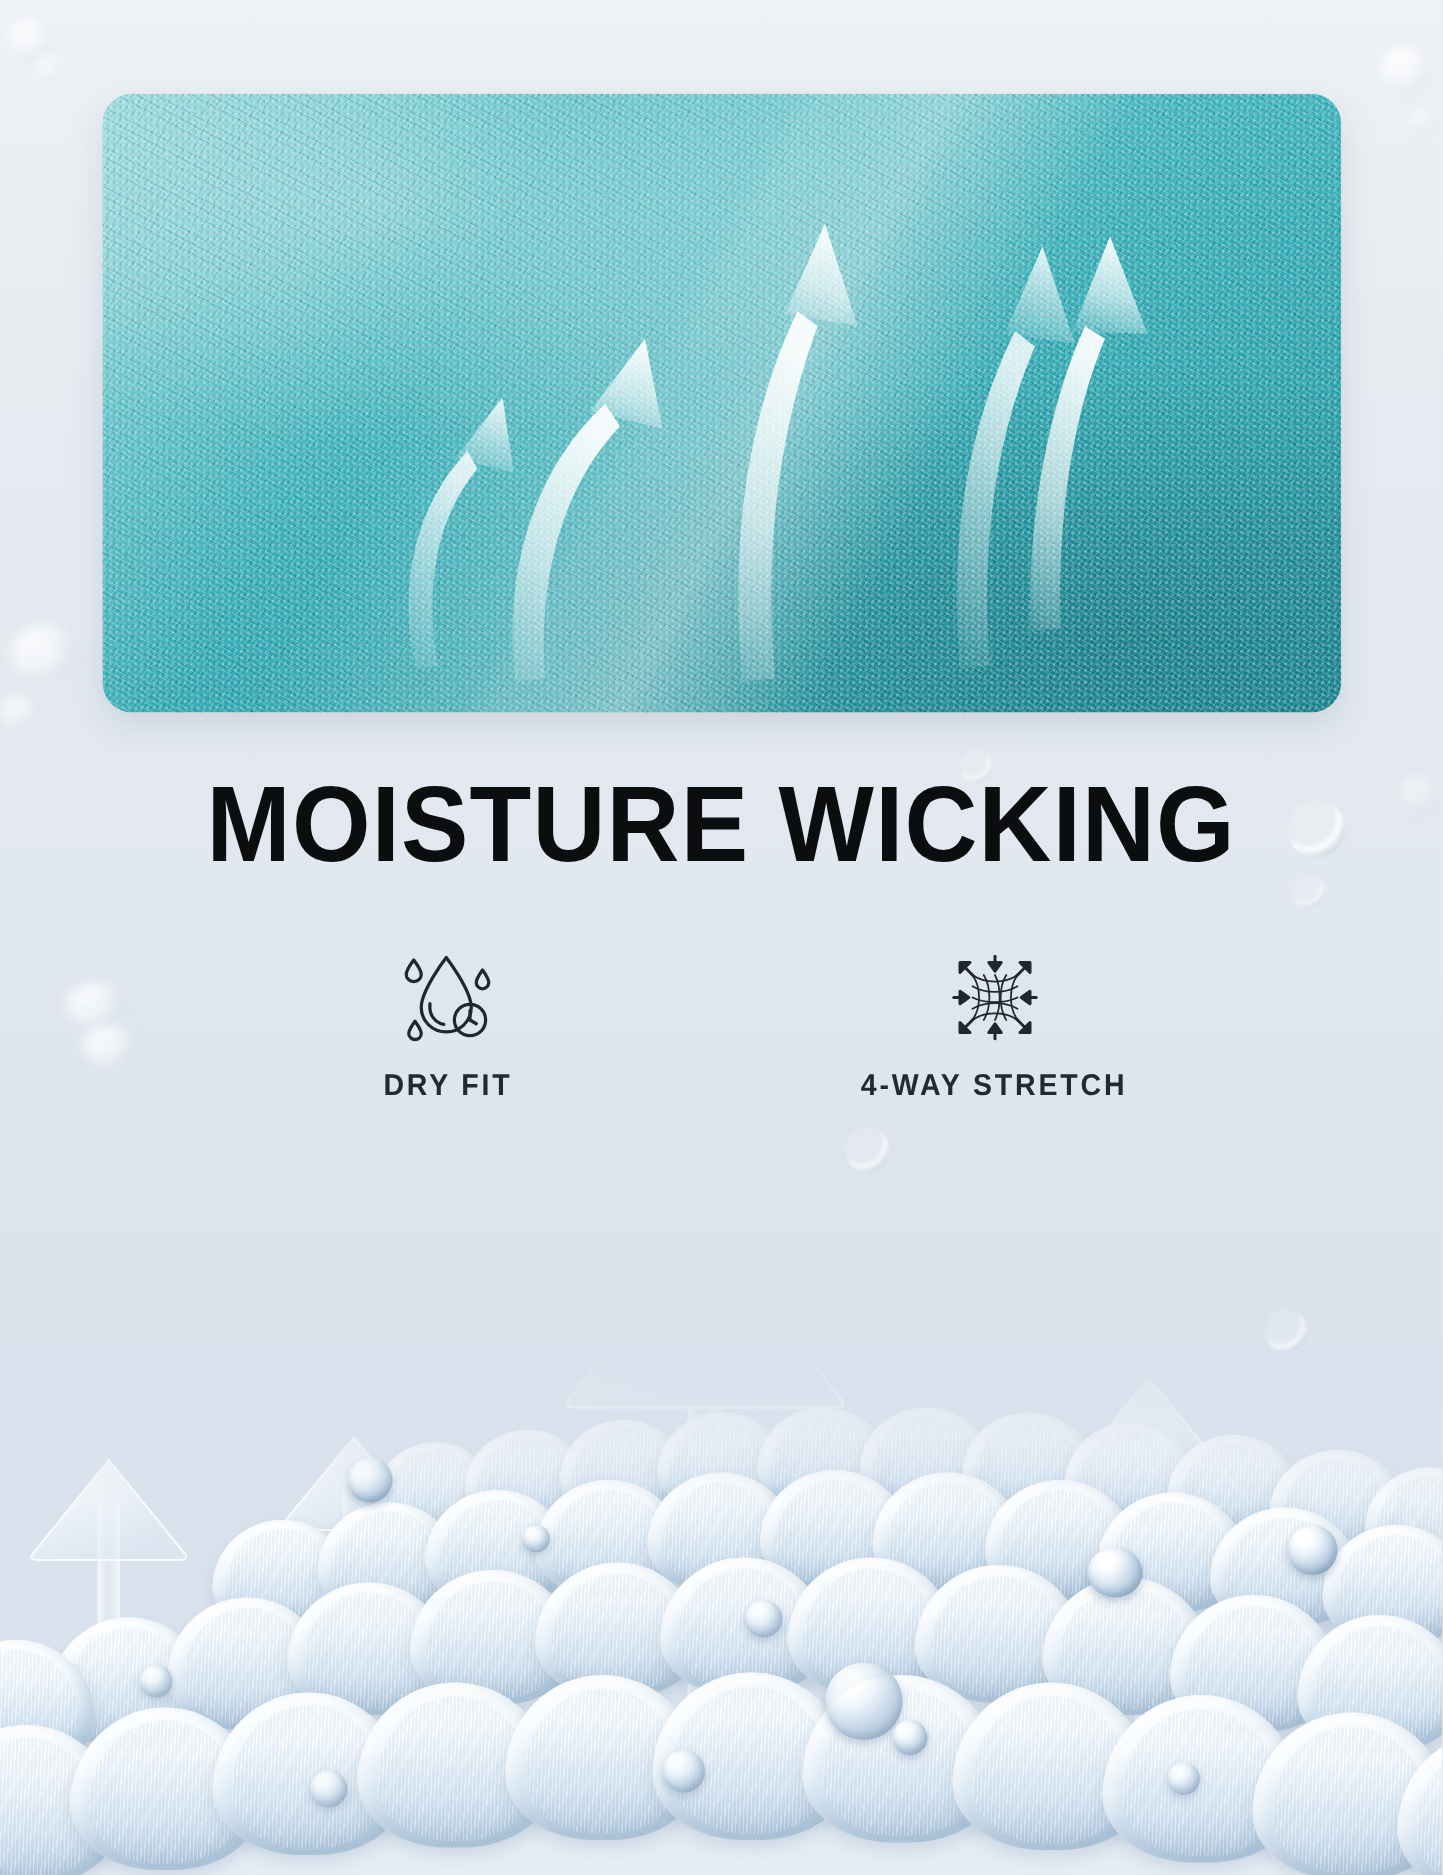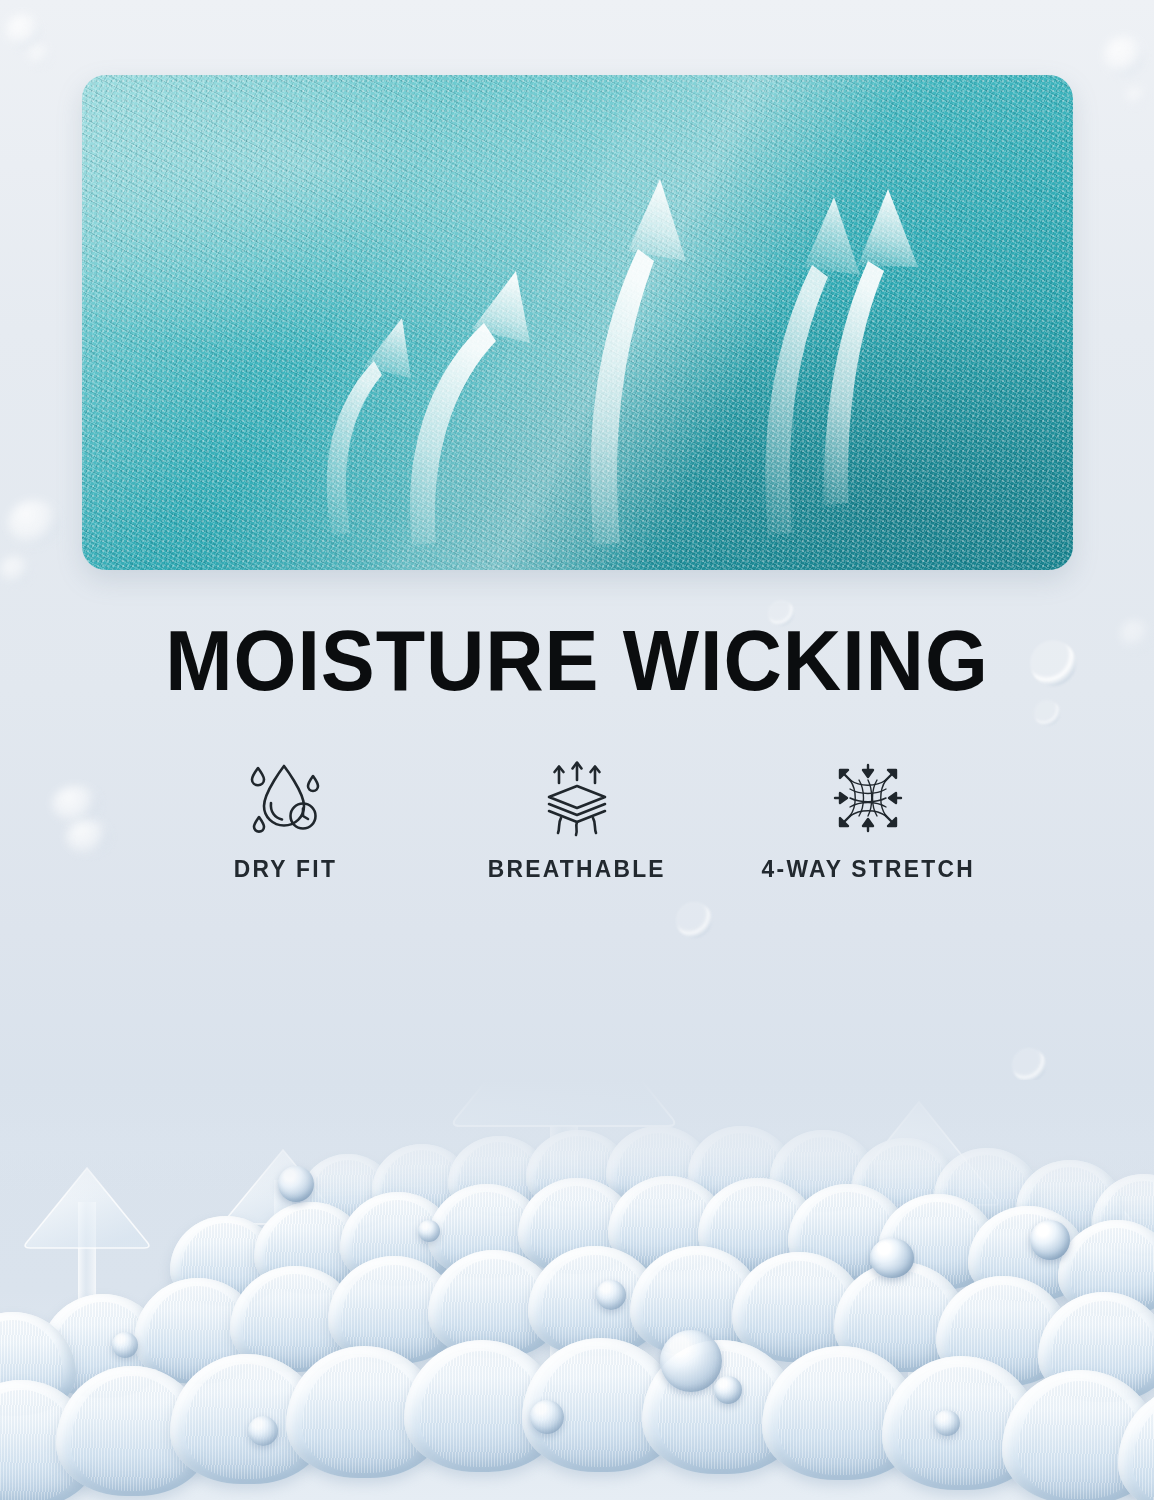--- a/index.html
+++ b/index.html
@@ -162,39 +162,20 @@
           <circle cx="59" cy="60" r="12.5"></circle>
           <path d="M59 52.5 L59 60 L64 63"></path>
           <path d="M14 12 C14 12 20 20 20 23.5 C20 26.8 17.3 29.2 14 29.2 C10.7 29.2 8 26.8 8 23.5 C8 20 14 12 14 12 Z"></path>
           <path d="M69 20 C69 20 74 27 74 30 C74 32.8 71.7 35 69 35 C66.3 35 64 32.8 64 30 C64 27 69 20 69 20 Z"></path>
           <path d="M15 61 C15 61 20 68 20 70.8 C20 73.5 17.8 75.6 15 75.6 C12.3 75.6 10 73.5 10 70.8 C10 68 15 61 15 61 Z"></path>
         </svg>
       </div>
       <div class="flabel">DRY FIT</div>
     </div>
 
-    <div class="feature">
-      <div class="glyph">
-        <svg width="84" height="84" viewBox="0 0 84 84" fill="none" stroke="#20272d" stroke-width="2.6" stroke-linecap="round" stroke-linejoin="round">
-          <path d="M42 30 L70 41 L42 52 L14 41 Z"></path>
-          <path d="M14 48 L42 59 L70 48"></path>
-          <path d="M14 55 L42 66 L70 55"></path>
-          <path d="M24 27 L24 11"></path>
-            <path d="M19.5 16 L24 10.5 L28.5 16"></path>
-          <path d="M42 24 L42 7"></path>
-            <path d="M37.5 12.5 L42 6.5 L46.5 12.5"></path>
-          <path d="M60 27 L60 11"></path>
-            <path d="M55.5 16 L60 10.5 L64.5 16"></path>
-          <path d="M26 62 C23 67 25 72 23 77"></path>
-          <path d="M42 66 C40 71 43 74 41 79"></path>
-          <path d="M58 62 C61 67 59 72 61 77"></path>
-        </svg>
-      </div>
-      <div class="flabel">BREATHABLE</div>
-    </div>
 
     <div class="feature">
       <div class="glyph">
         <svg width="84" height="84" viewBox="0 0 84 84" fill="none" stroke="#20272d" stroke-width="1.5" stroke-linecap="round" stroke-linejoin="round">
           <g stroke-width="1.4">
             <path d="M24 24 C34 31 50 31 60 24"></path>
             <path d="M24 33 C34 39 50 39 60 33"></path>
             <path d="M24 42 C34 47 50 47 60 42"></path>
             <path d="M24 51 C34 45 50 45 60 51"></path>
             <path d="M24 60 C34 53 50 53 60 60"></path>

